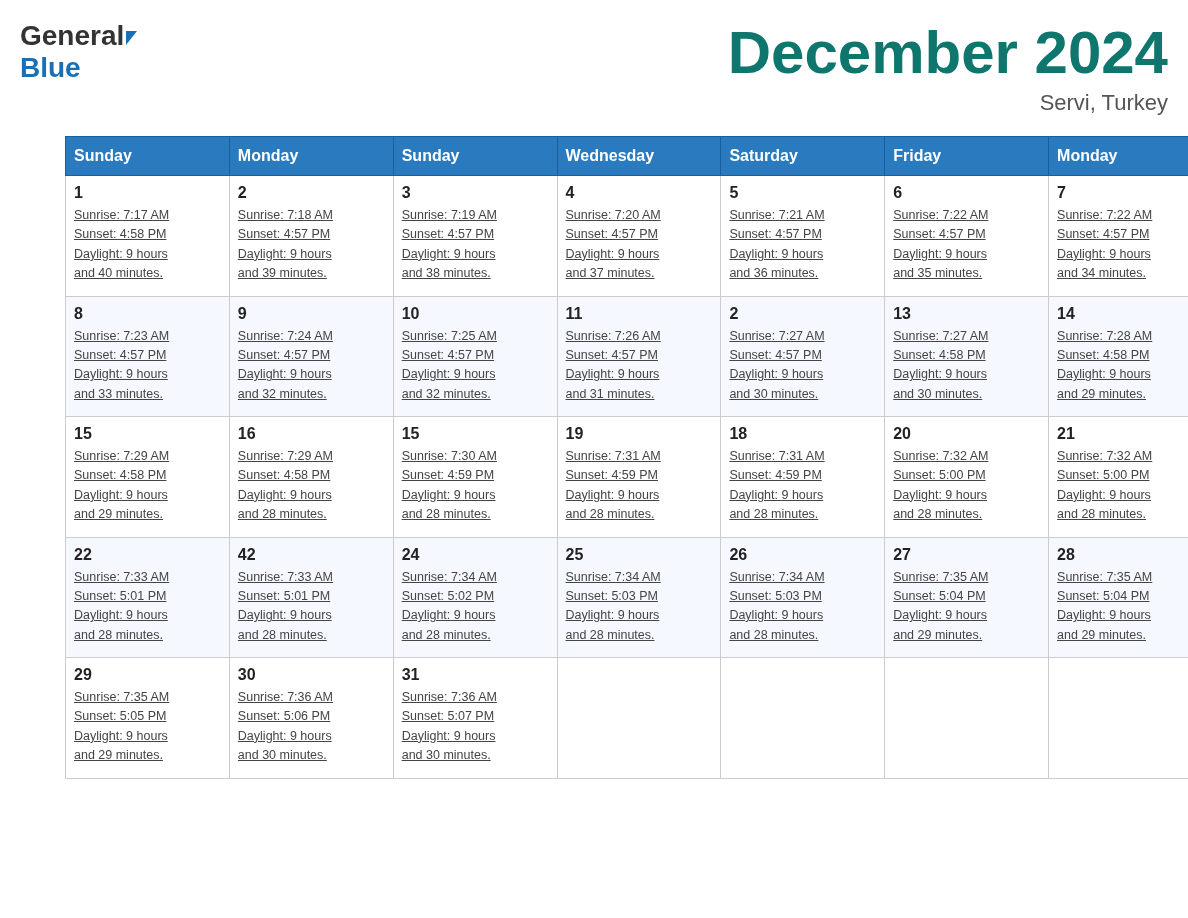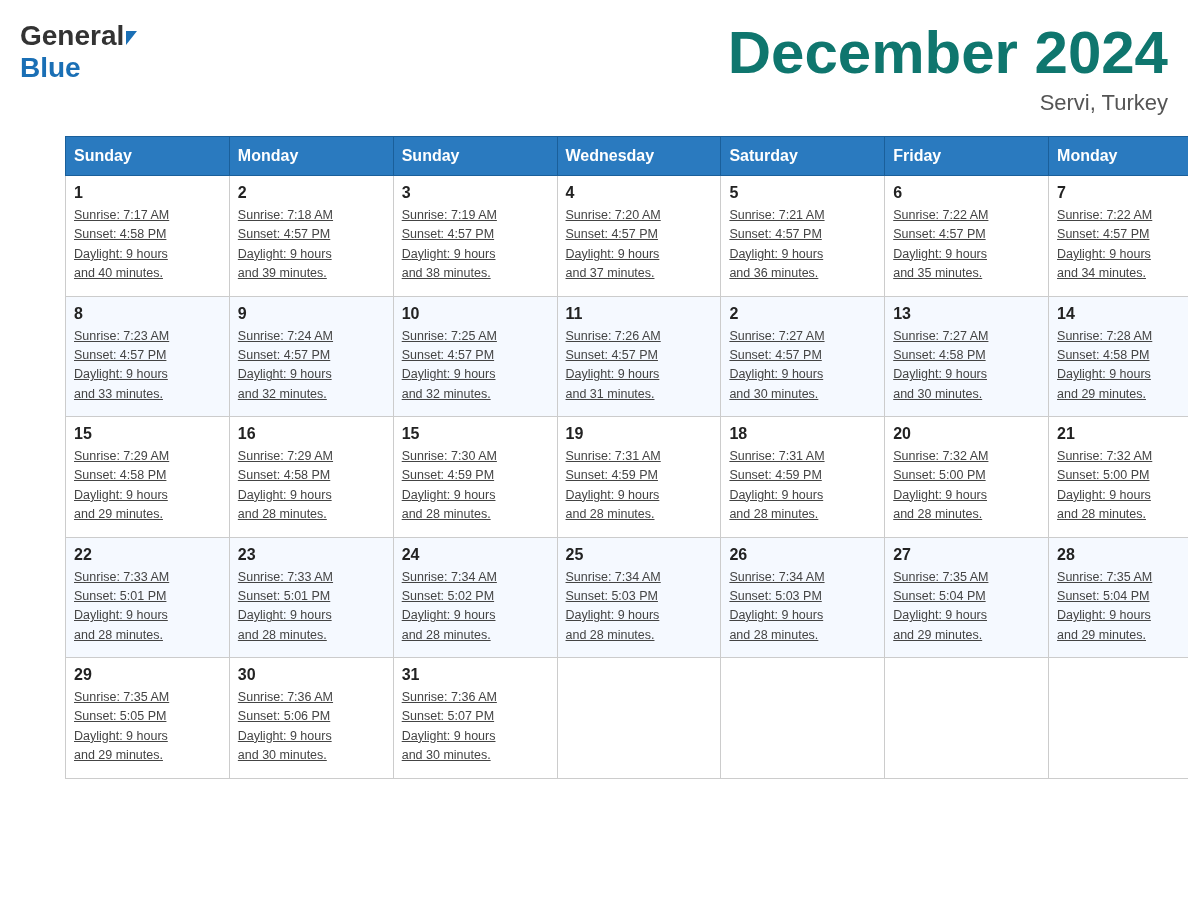--- a/index.html
+++ b/index.html
@@ -225,21 +225,21 @@
           <span class="day-number">21</span>
           <div class="day-info">Sunrise: 7:32 AM<br>Sunset: 5:00 PM<br>Daylight: 9 hours<br>and 28 minutes.</div>
         </td>
       </tr>
       <tr>
         <td>
           <span class="day-number">22</span>
           <div class="day-info">Sunrise: 7:33 AM<br>Sunset: 5:01 PM<br>Daylight: 9 hours<br>and 28 minutes.</div>
         </td>
         <td>
-          <span class="day-number">23</span>
+          <span class="day-number">42</span>
           <div class="day-info">Sunrise: 7:33 AM<br>Sunset: 5:01 PM<br>Daylight: 9 hours<br>and 28 minutes.</div>
         </td>
         <td>
           <span class="day-number">24</span>
           <div class="day-info">Sunrise: 7:34 AM<br>Sunset: 5:02 PM<br>Daylight: 9 hours<br>and 28 minutes.</div>
         </td>
         <td>
           <span class="day-number">25</span>
           <div class="day-info">Sunrise: 7:34 AM<br>Sunset: 5:03 PM<br>Daylight: 9 hours<br>and 28 minutes.</div>
         </td>

